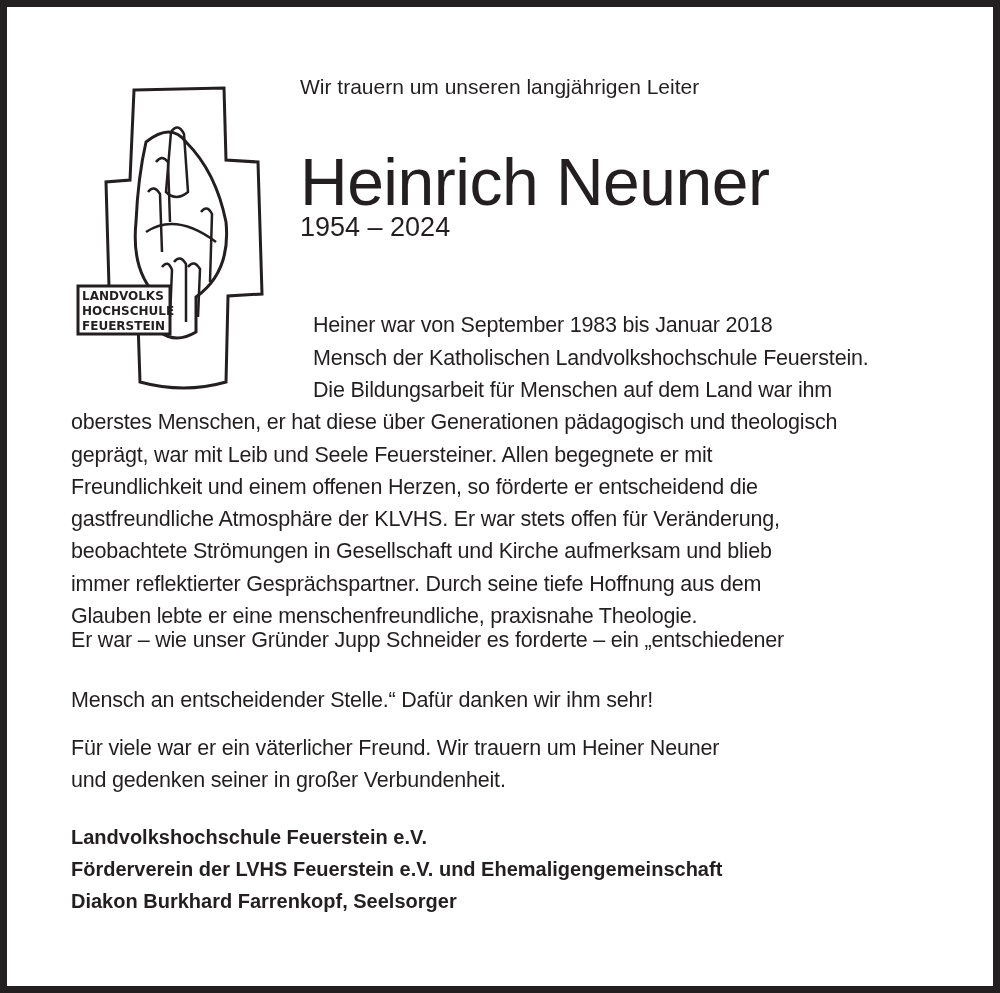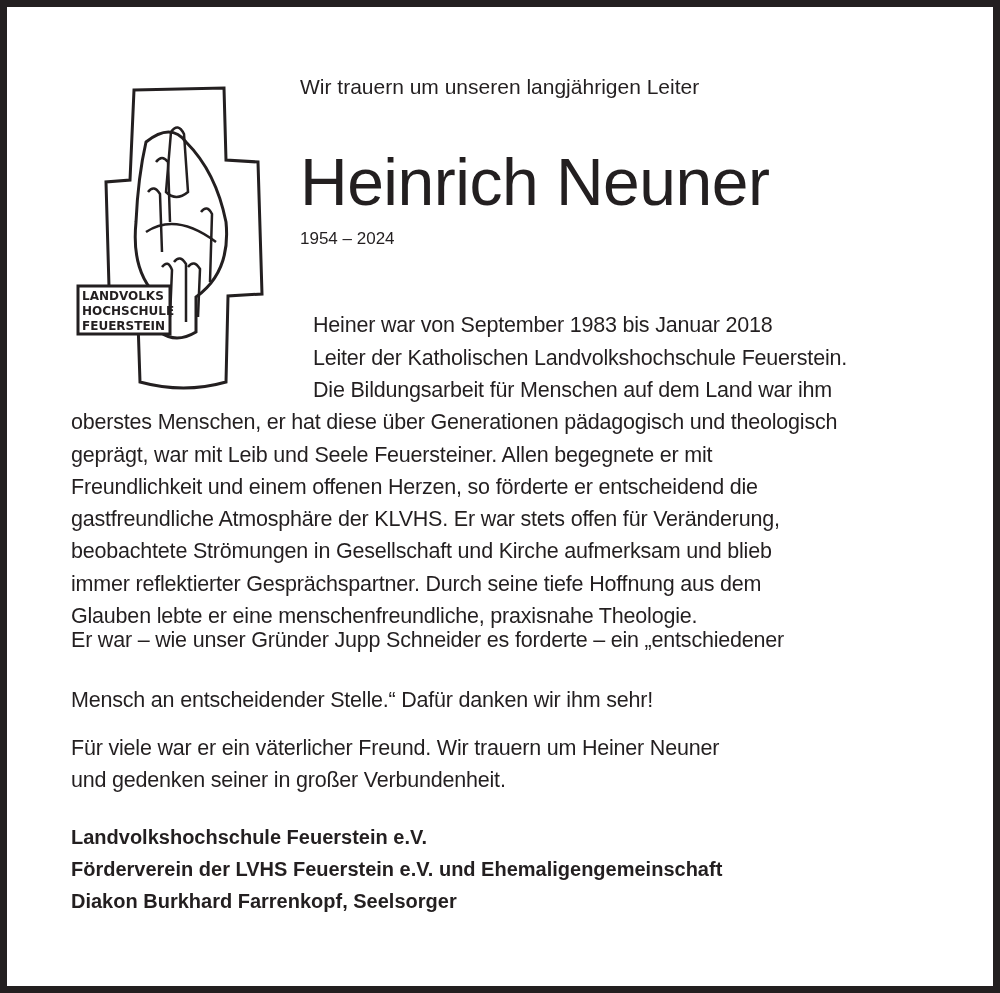--- a/index.html
+++ b/index.html
@@ -4,21 +4,21 @@
 <style>
   html, body { margin: 0; padding: 0; background: #fff; }
   body { width: 1000px; height: 993px; position: relative; overflow: hidden; }
   .frame {
     position: absolute; left: 0; top: 0; width: 1000px; height: 993px;
     box-sizing: border-box; border: 7px solid #231f20; background: #fff;
   }
   .txt { font-family: "Liberation Sans", "DejaVu Sans", sans-serif; color: #231f20; position: absolute; white-space: nowrap; }
   .center-col { position: absolute; left: 300px; width: 640px; text-align: left; }
   .name { font-size: 66px; top: 144px; letter-spacing: -0.5px; }
-  .dates { font-size: 17px; top: 229px; }
+  .dates { font-size: 27px; top: 212px; }
   .body-line { font-size: 21.5px; left: 71px; letter-spacing: -0.2px; text-align: center; }
   .indent { left: 313px; }
   .bold { font-weight: bold; font-size: 20px; left: 71px; }
   .logo { position: absolute; left: 76px; top: 82px; width: 200px; height: 310px; }
 </style>
 </head>
 <body>
 
 <div class="frame"></div>
 
@@ -41,21 +41,21 @@
   <text x="6" y="218" font-family="'DejaVu Sans', sans-serif" font-weight="bold" font-size="12" fill="#231f20">LANDVOLKS</text>
   <text x="6" y="233" font-family="'DejaVu Sans', sans-serif" font-weight="bold" font-size="12" fill="#231f20">HOCHSCHULE</text>
   <text x="6" y="248" font-family="'DejaVu Sans', sans-serif" font-weight="bold" font-size="12" fill="#231f20">FEUERSTEIN</text>
 </svg>
 
 <div class="txt center-col" style="top:75px;font-size:21px;">Wir trauern um unseren langjährigen Leiter</div>
 <div class="txt center-col name">Heinrich Neuner</div>
 <div class="txt center-col dates">1954 – 2024</div>
 
 <div class="txt body-line indent" style="top:313px">Heiner war von September 1983 bis Januar 2018</div>
-<div class="txt body-line indent" style="top:346px">Leiter der Katholischen Landvolkshochschule Feuerstein.</div>
+<div class="txt body-line indent" style="top:346px">Mensch der Katholischen Landvolkshochschule Feuerstein.</div>
 <div class="txt body-line indent" style="top:378px">Die Bildungsarbeit für Menschen auf dem Land war ihm</div>
 <div class="txt body-line" style="top:410px">oberstes Menschen, er hat diese über Generationen pädagogisch und theologisch</div>
 <div class="txt body-line" style="top:443px">geprägt, war mit Leib und Seele Feuersteiner. Allen begegnete er mit</div>
 <div class="txt body-line" style="top:475px">Freundlichkeit und einem offenen Herzen, so förderte er entscheidend die</div>
 <div class="txt body-line" style="top:507px">gastfreundliche Atmosphäre der KLVHS. Er war stets offen für Veränderung,</div>
 <div class="txt body-line" style="top:539px">beobachtete Strömungen in Gesellschaft und Kirche aufmerksam und blieb</div>
 <div class="txt body-line" style="top:572px">immer reflektierter Gesprächspartner. Durch seine tiefe Hoffnung aus dem</div>
 <div class="txt body-line" style="top:604px">Glauben lebte er eine menschenfreundliche, praxisnahe Theologie.</div>
 
 <div class="txt body-line" style="top:628px">Er war – wie unser Gründer Jupp Schneider es forderte – ein „entschiedener</div>

